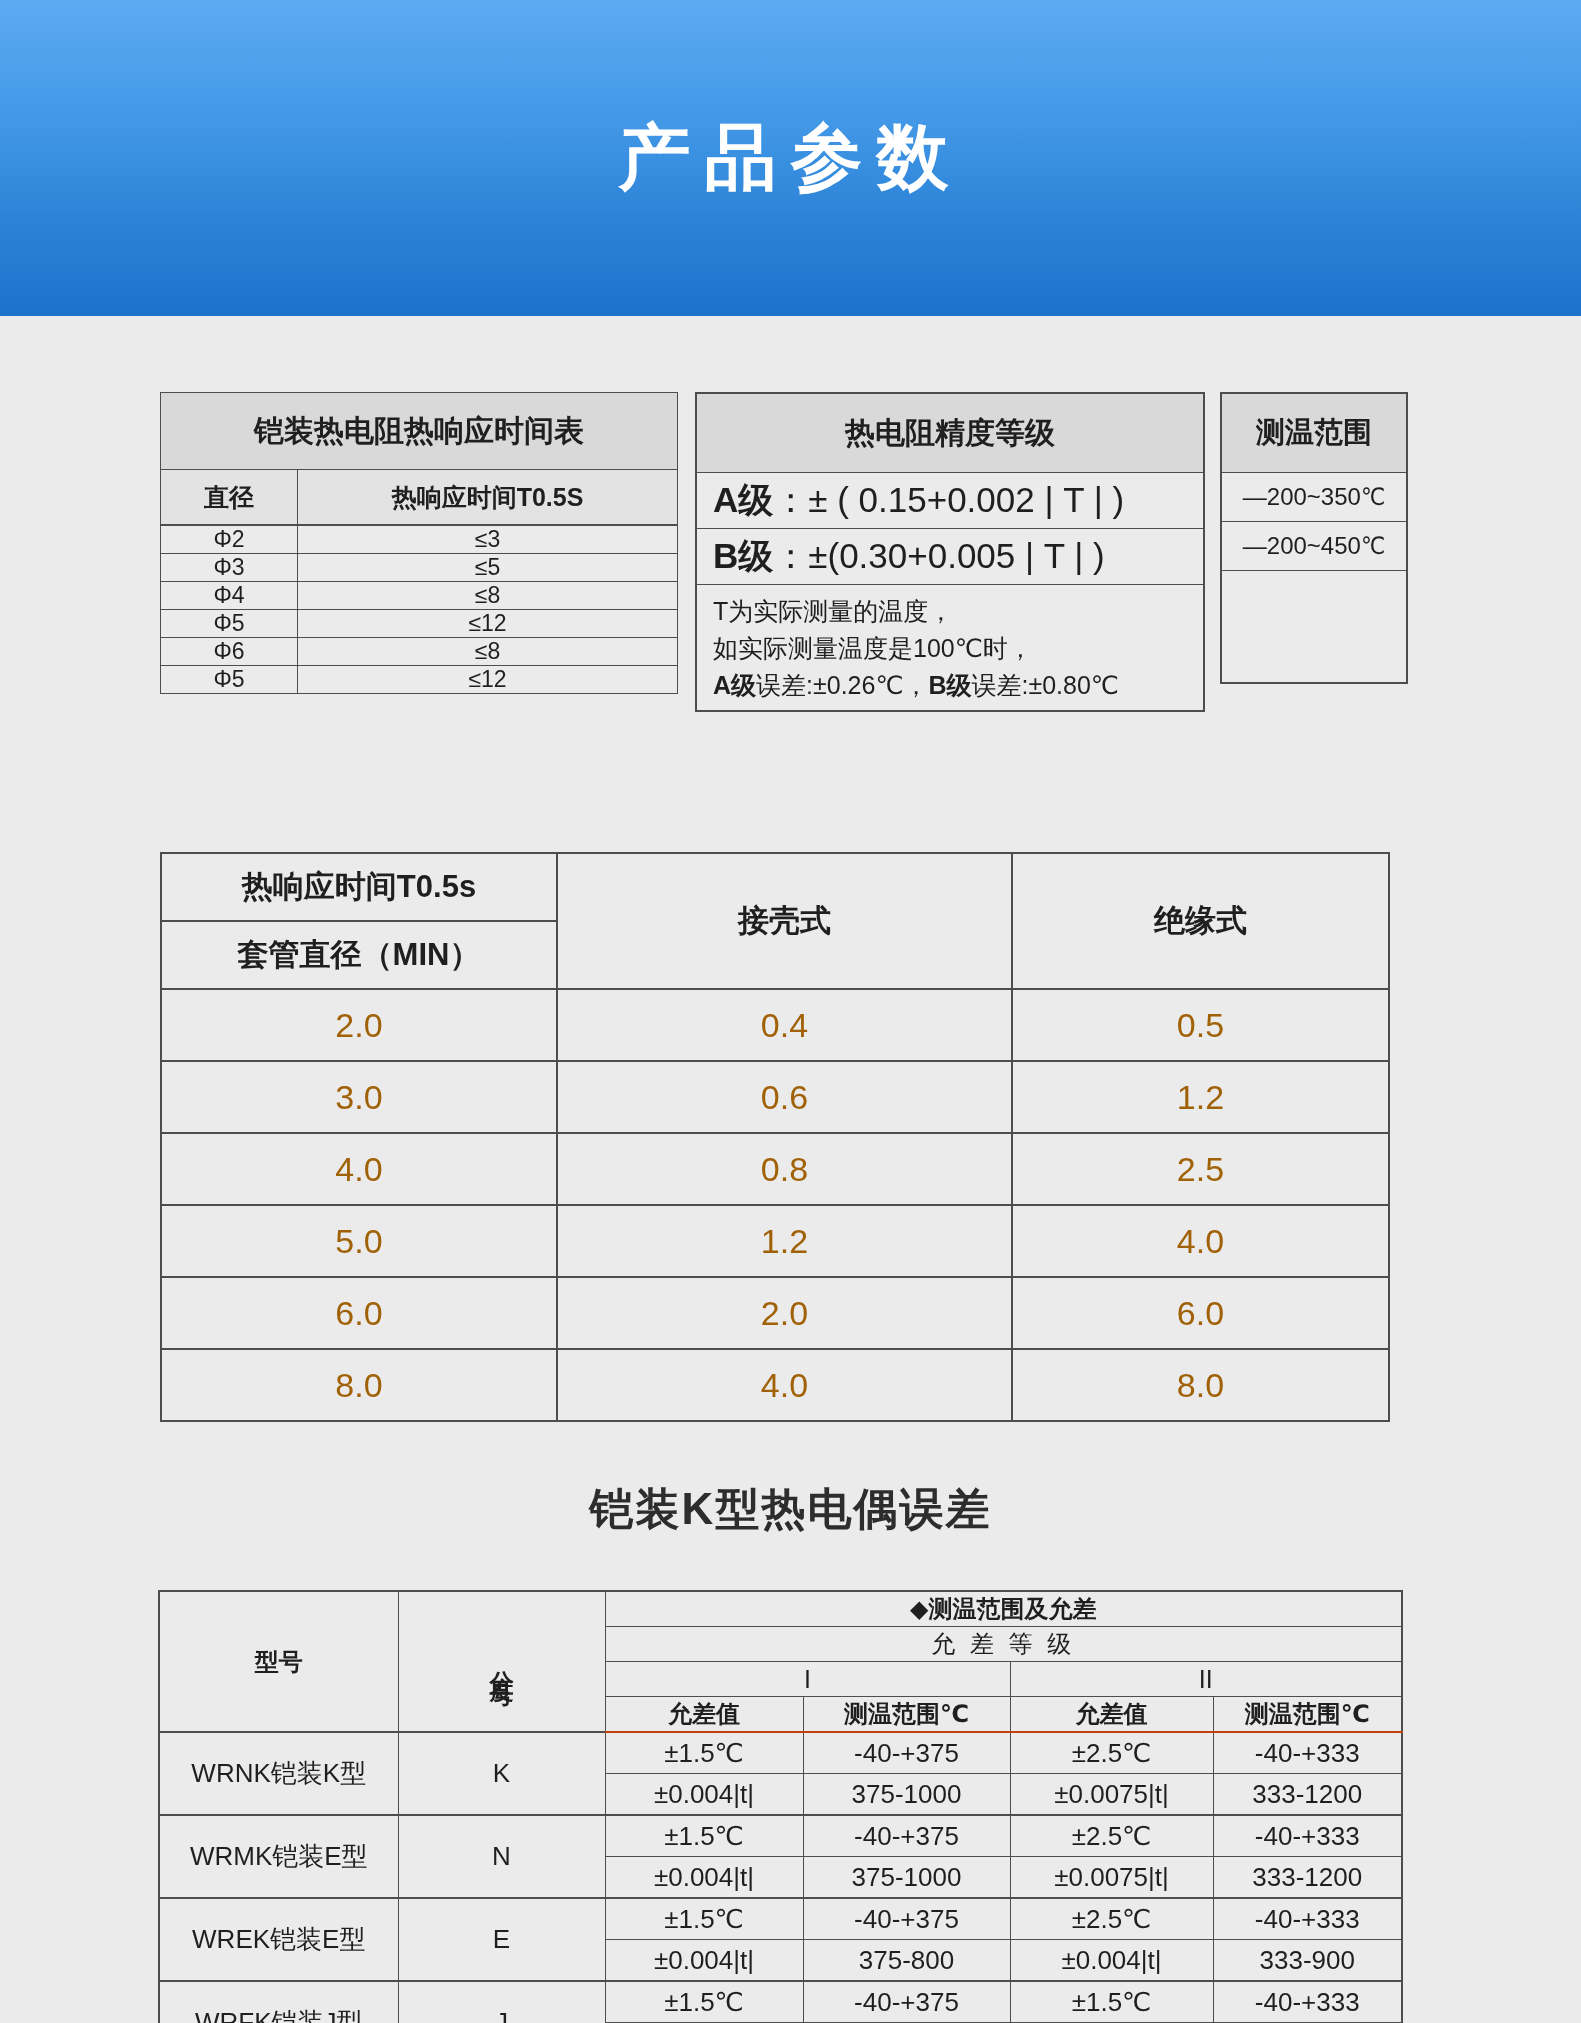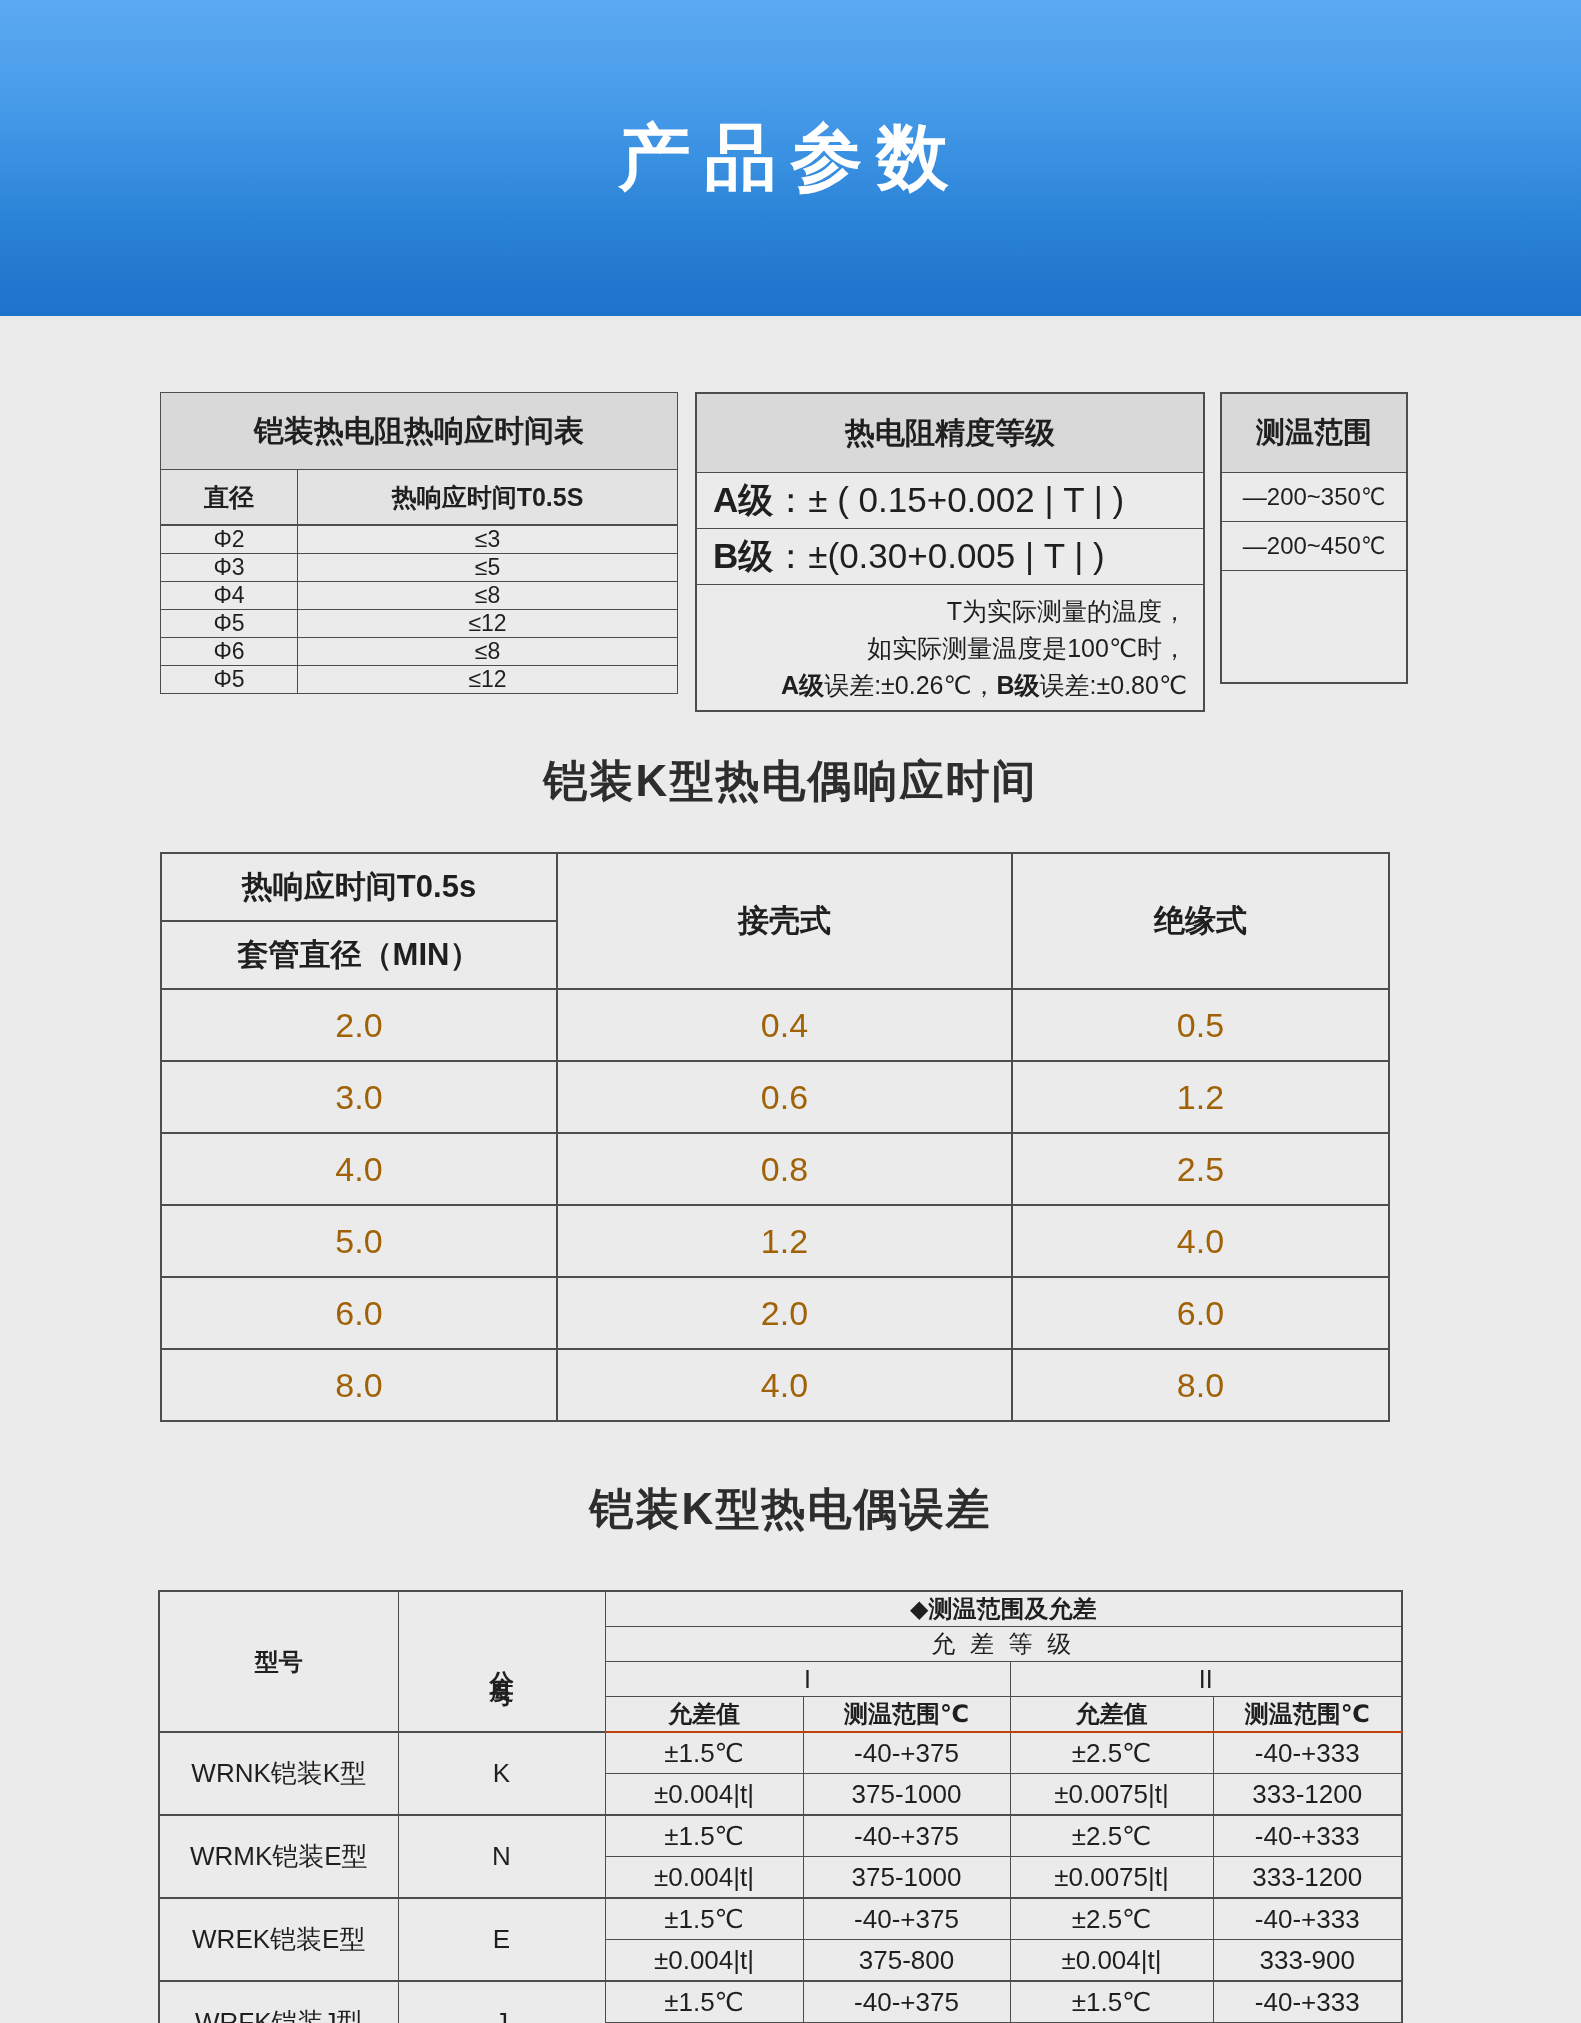--- a/index.html
+++ b/index.html
@@ -26,21 +26,21 @@
   .tblA { position:absolute; left:160px; top:392px; width:518px; height:300px; border:1px solid #a3a3a3; }
   .tblA .t-title { height:74px; }
   .tblA .sub td { background:#e3e3e3; font-weight:700; font-size:25px; height:52px; border-bottom:2px solid #4d4d4d; }
   .tblA .d td { font-size:23px; height:26px; padding:0; }
   
   .tblB { position:absolute; left:695px; top:392px; width:510px; height:294px; border:2px solid #4d4d4d; }
   .tblB .t-title { height:76px; }
   .tblB .g td { text-align:left; padding:4px 16px; font-size:35px; height:44px; }
   .tblB .glabel { font-weight:700; }
   .tblB .note td { text-align:left; padding:8px 16px 6px 16px; vertical-align:top; }
-  .tblB .note-line { font-size:25px; line-height:37px; text-align:right; }
+  .tblB .note-line { font-size:25px; line-height:37px; text-align:left; }
   .tblB .nbold { font-weight:700; }
   
   .tblC { position:absolute; left:1220px; top:392px; width:188px; height:292px; border:2px solid #4d4d4d; }
   .tblC .t-title { height:76px; font-size:29px; }
   .tblC .r td { font-size:24px; height:46px; font-stretch:condensed; }
   
   .section-title {
     position:absolute; left:0; width:1581px; text-align:center;
     font-size:44px; font-weight:600; color:#2d2d2d; letter-spacing:2px;
   }
@@ -150,21 +150,20 @@
     </tr>
     <tr class="r">
       <td>—200~450℃</td>
     </tr>
     <tr>
       <td></td>
     </tr>
   </tbody>
     </table>
 
-  <div class="section-title" id="title-k-response">铠装K型热电偶响应时间</div>
 
   <table class="tblM">
     <colgroup>
         <col style="width:396px">
         <col style="width:455px">
         <col>
       </colgroup>
     <tbody>
         <tr class="h">
       <td>热响应时间T0.5s</td>

